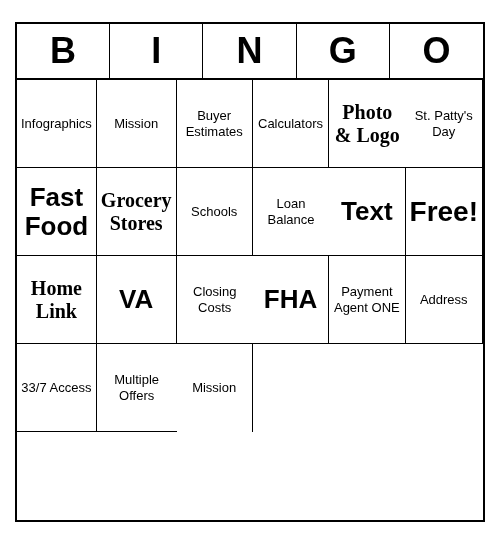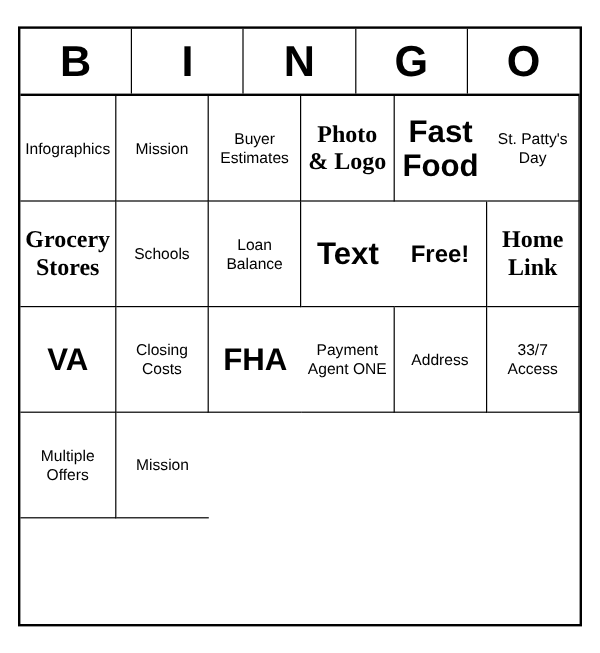--- a/index.html
+++ b/index.html
@@ -59,21 +59,21 @@
       font-weight: bold;
       line-height: 1.1;
     }
     .bingo-cell.medium-text {
       font-size: 20px;
       font-weight: bold;
       line-height: 1.15;
       font-family: Liberation Serif, serif;
     }
     .bingo-cell.free {
-      font-size: 20px;
+      font-size: 28px;
       font-weight: bold;
     }
     .bingo-cell.small-text {
       font-size: 11px;
     }
   </style>
 </head>
 <body>
 
 <div class="bingo-card">
@@ -81,23 +81,24 @@
   <div class="bingo-header-cell">B</div>
       <div class="bingo-header-cell">I</div>
       <div class="bingo-header-cell">N</div>
       <div class="bingo-header-cell">G</div>
       <div class="bingo-header-cell">O</div>
     </div>
   <div class="bingo-grid">
   <div class="bingo-cell">Infographics</div>
       <div class="bingo-cell">Mission</div>
       <div class="bingo-cell">Buyer Estimates</div>
+      <div class="bingo-cell">Calculators</div>
       <div class="bingo-cell medium-text">Photo &amp; Logo</div>
+      <div class="bingo-cell">St. Patty's Day</div>
       <div class="bingo-cell large-text">Fast Food</div>
-      <div class="bingo-cell">St. Patty's Day</div>
       <div class="bingo-cell medium-text">Grocery Stores</div>
       <div class="bingo-cell">Schools</div>
       <div class="bingo-cell">Loan Balance</div>
       <div class="bingo-cell large-text">Text</div>
       <div class="bingo-cell free">Free!</div>
       <div class="bingo-cell medium-text">Home Link</div>
       <div class="bingo-cell large-text">VA</div>
       <div class="bingo-cell">Closing Costs</div>
       <div class="bingo-cell large-text">FHA</div>
       <div class="bingo-cell">Payment Agent ONE</div>

